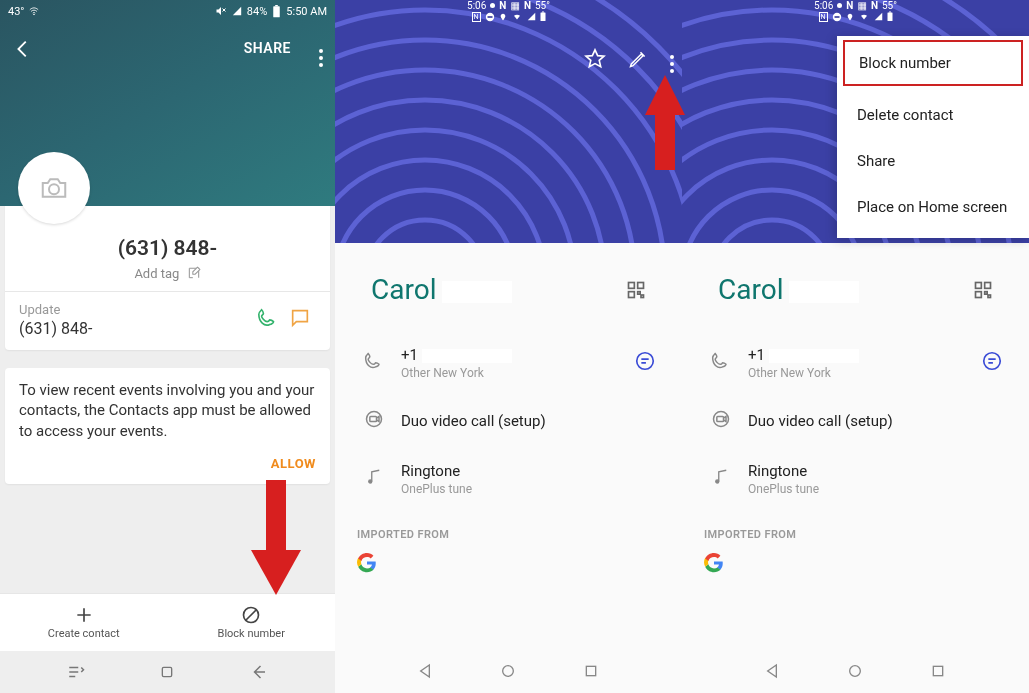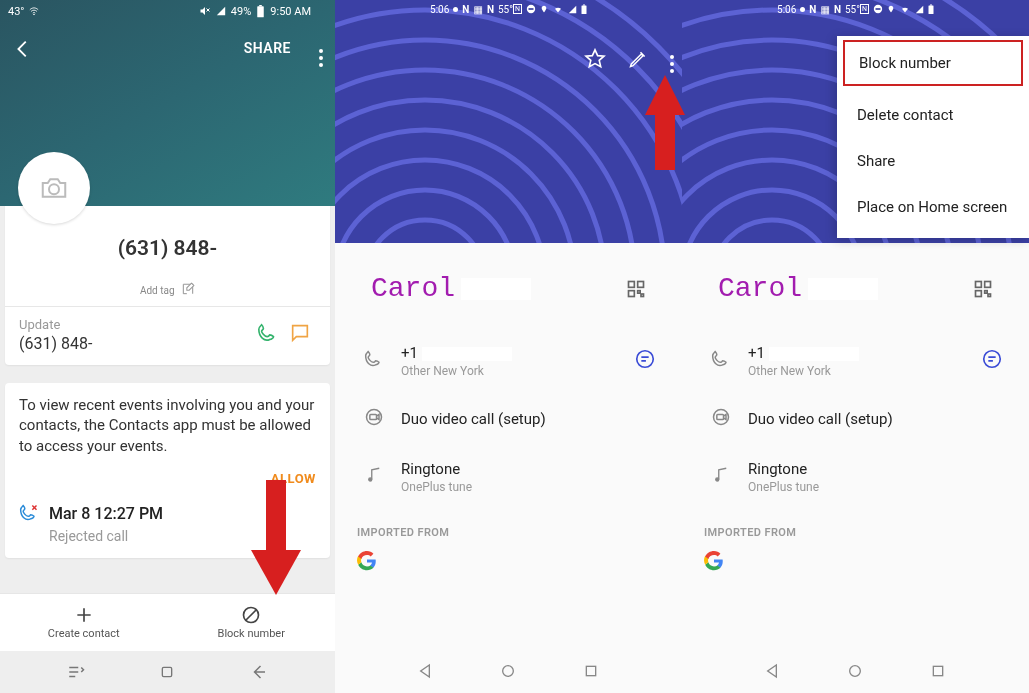--- a/index.html
+++ b/index.html
@@ -17,21 +17,21 @@
     display: flex;
     flex-direction: column;
   }
   .p1 { width: 335px; background: #eeeeee; }
   .p2 { width: 347px; background: #fafafa; }
   .p3 { width: 347px; background: #fafafa; }
 
   
   .p1 .statusbar {
     position: absolute;
-    top: 0; left: 0; right: 16px;
+    top: 0; left: 0; right: 0;
     height: 22px;
     display: flex;
     align-items: center;
     justify-content: space-between;
     padding: 0 8px;
     font-size: 11px;
     color: #fff;
     z-index: 5;
   }
   .p1 .statusbar .left { display:flex; align-items:center; gap:4px; }
@@ -53,21 +53,21 @@
   }
   .p1 .card {
     background:#fff;
     margin:0 5px;
     border-radius:4px;
     padding:12px 14px;
     box-shadow: 0 1px 2px rgba(0,0,0,0.06);
   }
   .p1 .card1 { margin-top:-6px; padding-top:30px; }
   .p1 .card1 .number { font-size:21px; font-weight:600; color:#333; text-align:center; margin-top:6px;}
-  .p1 .card1 .addtag-row { text-align:center; margin:22px 0 10px; color:#888; font-size:10px; }
+  .p1 .card1 .addtag-row { text-align:center; margin:6px 0 10px; color:#888; font-size:13px; }
   .p1 .card1 .addtag-row svg { vertical-align:-2px; margin-left:4px;}
   .p1 .hr { border-top:1px solid #e7e7e7; margin:8px -14px 10px; }
   .p1 .phone-row { display:flex; align-items:center; }
   .p1 .phone-row .col { flex:1; }
   .p1 .phone-row .lbl { color:#999; font-size:13px; }
   .p1 .phone-row .val { color:#333; font-size:16px; margin-top:2px; }
   .p1 .phone-row .icon-btn { width:32px; text-align:center; }
   .p1 .card2 { margin-top:18px; color:#333; font-size:15px; line-height:1.35;}
   .p1 .allow-row { text-align:right; margin-top:14px; color:#f08b1d; font-weight:700; font-size:13px; letter-spacing:0.5px;}
   .p1 .recent-row { display:flex; align-items:flex-start; gap:10px; margin-top:16px; }
@@ -89,22 +89,22 @@
   .red-arrow {
     position:absolute;
     left:246px; top:480px;
     pointer-events:none;
     z-index:9;
   }
 
   
   .p2 .statusbar, .p3 .statusbar {
     position:absolute; top:0; left:0; right:0; height:18px;
-    display:flex; align-items:center; justify-content:center;
-    padding:0 22px; color:#fff; font-size:10px; z-index:8;
+    display:flex; align-items:center; justify-content:flex-start;
+    padding:0 22px; color:#fff; font-size:10px; z-index:8;flex-direction:column;
   }
   .sb-left { display:flex; align-items:center; gap:4px;}
   .sb-right { display:flex; align-items:center; gap:4px;}
   .sb-dot { width:5px; height:5px; border-radius:50%; background:#fff;}
   .hero {
     height:243px;
     background:#3a3fa0;
     position:relative;
     overflow:hidden;
   }
@@ -112,21 +112,21 @@
   .hero .top-icons {
     position:absolute; top:44px; right:8px;
     display:flex; align-items:center; gap:22px;
   }
   .hero .top-icons svg { display:block; }
   .name-row {
     display:flex; align-items:center; justify-content:space-between;
     padding:30px 36px 28px 36px;
   }
   .name {
-    font-size:28px; color:#a21caf;font-family:Liberation Mono, monospace;
+    font-size:28px; color:#0f766e;
   }
   .name .redact { display:inline-block; width:70px; height:22px; background:#fff; vertical-align:middle; margin-left:6px;}
   .qr { color:#555; }
   .entry-row {
     display:flex; align-items:center;
     padding:12px 26px 12px 22px;
     min-height:58px;
   }
   .entry-row .icon { width:34px; text-align:center; color:#777; }
   .entry-row .body { flex:1; padding-left:10px; }
@@ -186,26 +186,26 @@
     </div>
     <div class="right">
       <svg width="12" height="12" viewBox="0 0 24 24" fill="#fff">
           <path d="M3 9v6h4l5 5V4L7 9H3z"></path>
           <line x1="15" y1="7" x2="21" y2="13" stroke="#fff" stroke-width="2"></line>
           <line x1="21" y1="7" x2="15" y2="13" stroke="#fff" stroke-width="2"></line>
         </svg>
       <svg width="10" height="10" viewBox="0 0 24 24" fill="#fff">
           <path d="M2 22L22 2v20H2z"></path>
         </svg>
-      <span>49%</span>
+      <span>84%</span>
       <svg width="9" height="13" viewBox="0 0 12 20" fill="#fff">
           <rect x="1" y="2" width="10" height="17" rx="1"></rect>
           <rect x="4" y="0" width="4" height="2"></rect>
         </svg>
-      <span>9:50 AM</span>
+      <span>5:50 AM</span>
     </div>
   </div>
 
   <div class="header">
     <svg class="back" width="22" height="22" viewBox="0 0 24 24" fill="none" stroke="#fff" stroke-width="2">
         <path d="M15 4 L7 12 L15 20"></path>
       </svg>
     <div class="share">SHARE</div>
     <div class="more-dots">
       <div class="dots-vert">
@@ -248,30 +248,20 @@
         <svg width="22" height="22" viewBox="0 0 24 24" fill="none" stroke="#f0a444" stroke-width="1.8">
             <path d="M4 4h16v12H8l-4 4V4z"></path>
           </svg>
       </div>
     </div>
   </div>
 
   <div class="card card2">
     <div>To view recent events involving you and your contacts, the Contacts app must be allowed to access your events.</div>
     <div class="allow-row">ALLOW</div>
-    <div class="recent-row">
-      <svg width="20" height="20" viewBox="0 0 24 24" fill="none" stroke="#2a8bd8" stroke-width="1.8">
-          <path d="M5 3c1 1 2 3 2 4s-2 2-2 3 3 6 6 6 2-2 3-2 3 1 4 2c0 1-2 3-4 3C8 22 2 16 2 8c0-2 2-4 3-5z"></path>
-          <path d="M16 3l5 5M21 3l-5 5" stroke="#d33"></path>
-        </svg>
-      <div>
-        <div class="date">Mar 8 12:27 PM</div>
-        <div class="sub">Rejected call</div>
-      </div>
-    </div>
   </div>
 
   <div class="bottom-actions">
     <div class="baction">
       <svg width="20" height="20" viewBox="0 0 24 24" stroke="#444" stroke-width="2">
           <path d="M12 4v16M4 12h16"></path>
         </svg>
       <span>Create contact</span>
     </div>
     <div class="baction">

